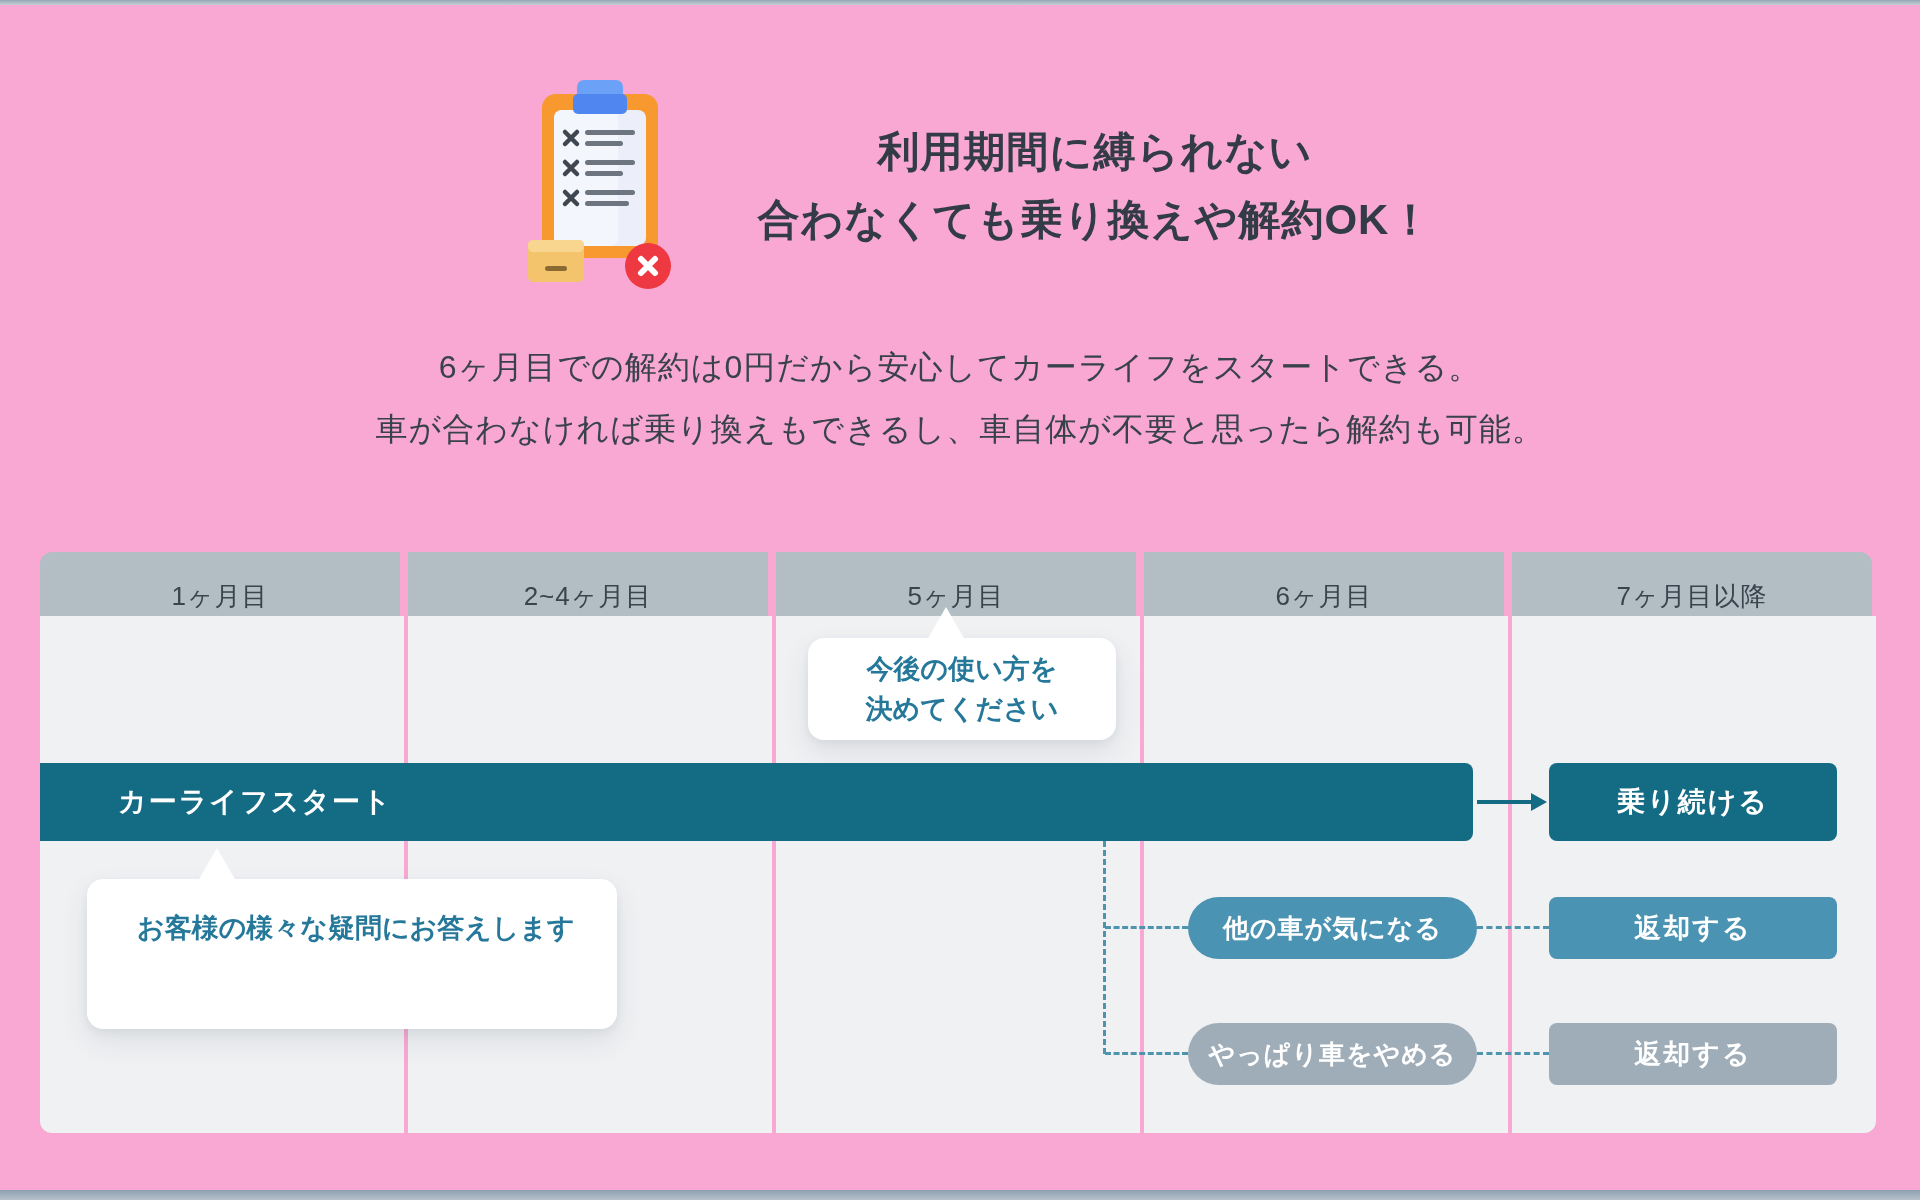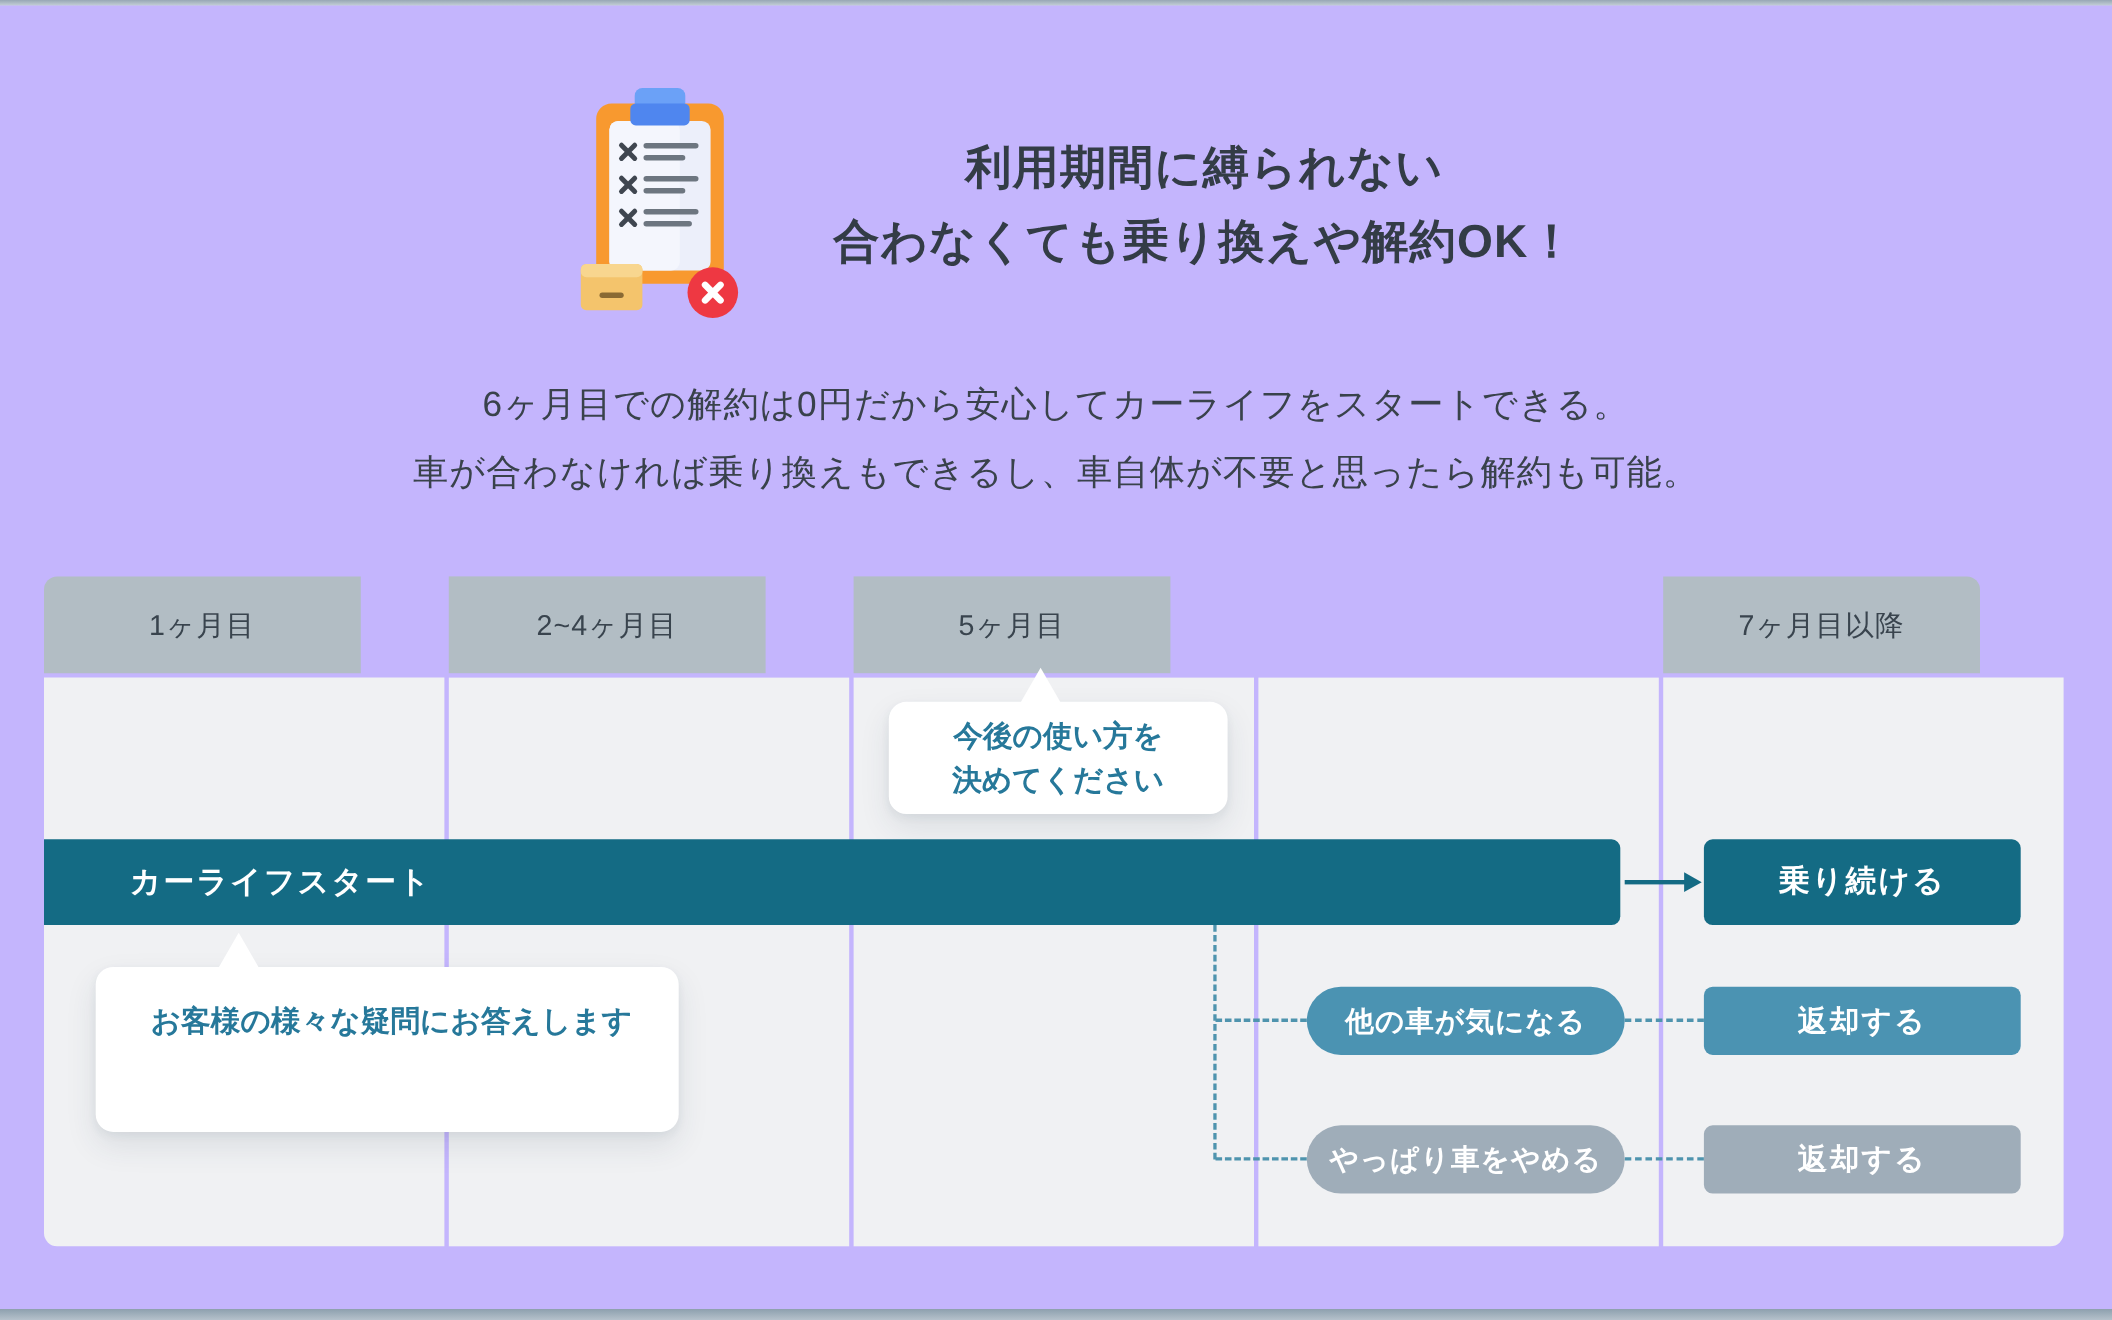--- a/index.html
+++ b/index.html
@@ -1,33 +1,33 @@
 <!DOCTYPE html>
 <html><head>
 <meta charset="utf-8">
 <style>
   html,body{margin:0;padding:0;background:#ffffff;}
   .canvas{
-    position:relative;width:1920px;height:1200px;background:#c4b5fd;overflow:hidden;
+    position:relative;width:1920px;height:1200px;background:#f9a8d4;overflow:hidden;
     font-family:"Liberation Sans","DejaVu Sans",sans-serif;
   }
   .edge-top{position:absolute;left:0;top:0;width:1920px;height:5px;
     background:linear-gradient(180deg,#97a7b4 0%,#c3ced6 100%);}
   .edge-bottom{position:absolute;left:0;top:1190px;width:1920px;height:10px;
     background:linear-gradient(180deg,#8da0ae 0%,#b5c1cb 100%);}
 
   
   .hero-icon{position:absolute;left:520px;top:70px;}
   .hero-title{position:absolute;left:730px;top:118px;width:730px;text-align:center;
     font-size:42px;font-weight:700;line-height:68px;color:#333c46;letter-spacing:1px;}
   .subtitle{position:absolute;left:0;top:336px;width:1920px;text-align:center;
     font-size:32px;font-weight:400;line-height:62px;color:#39424b;letter-spacing:1px;}
 
   
-  .hdr-cell{position:absolute;top:524px;height:88px;width:288px;background:#b2bdc4;
+  .hdr-cell{position:absolute;top:552px;height:88px;width:360px;background:#b2bdc4;
     display:flex;align-items:center;justify-content:center;
     font-size:26px;font-weight:500;color:#39444e;letter-spacing:1px;}
   .hdr-cell.first{border-top-left-radius:12px;}
   .hdr-cell.last{border-top-right-radius:12px;}
   .body-col{position:absolute;top:616px;height:517px;width:364px;background:#f0f1f3;}
   .body-col.first{border-bottom-left-radius:12px;}
   .body-col.last{border-bottom-right-radius:12px;}
 
   
   .bubble{position:absolute;background:#ffffff;border-radius:16px;
@@ -114,20 +114,21 @@
   </div>
 
   <div class="subtitle">
     <div>6ヶ月目での解約は0円だから安心してカーライフをスタートできる。</div>
     <div>車が合わなければ乗り換えもできるし、車自体が不要と思ったら解約も可能。</div>
   </div>
 
   <div class="hdr-cell first" style="left:40px">1ヶ月目</div>
   <div class="hdr-cell" style="left:408px">2~4ヶ月目</div>
   <div class="hdr-cell" style="left:776px">5ヶ月目</div>
+  <div class="hdr-cell" style="left:1144px">6ヶ月目</div>
   <div class="hdr-cell last" style="left:1512px">7ヶ月目以降</div>
 
   <div class="body-col first" style="left:40px"></div>
   <div class="body-col" style="left:408px"></div>
   <div class="body-col" style="left:776px"></div>
   <div class="body-col" style="left:1144px"></div>
   <div class="body-col last" style="left:1512px"></div>
 
   <div class="bubble bubble-decide">
     <span class="tip"></span>

